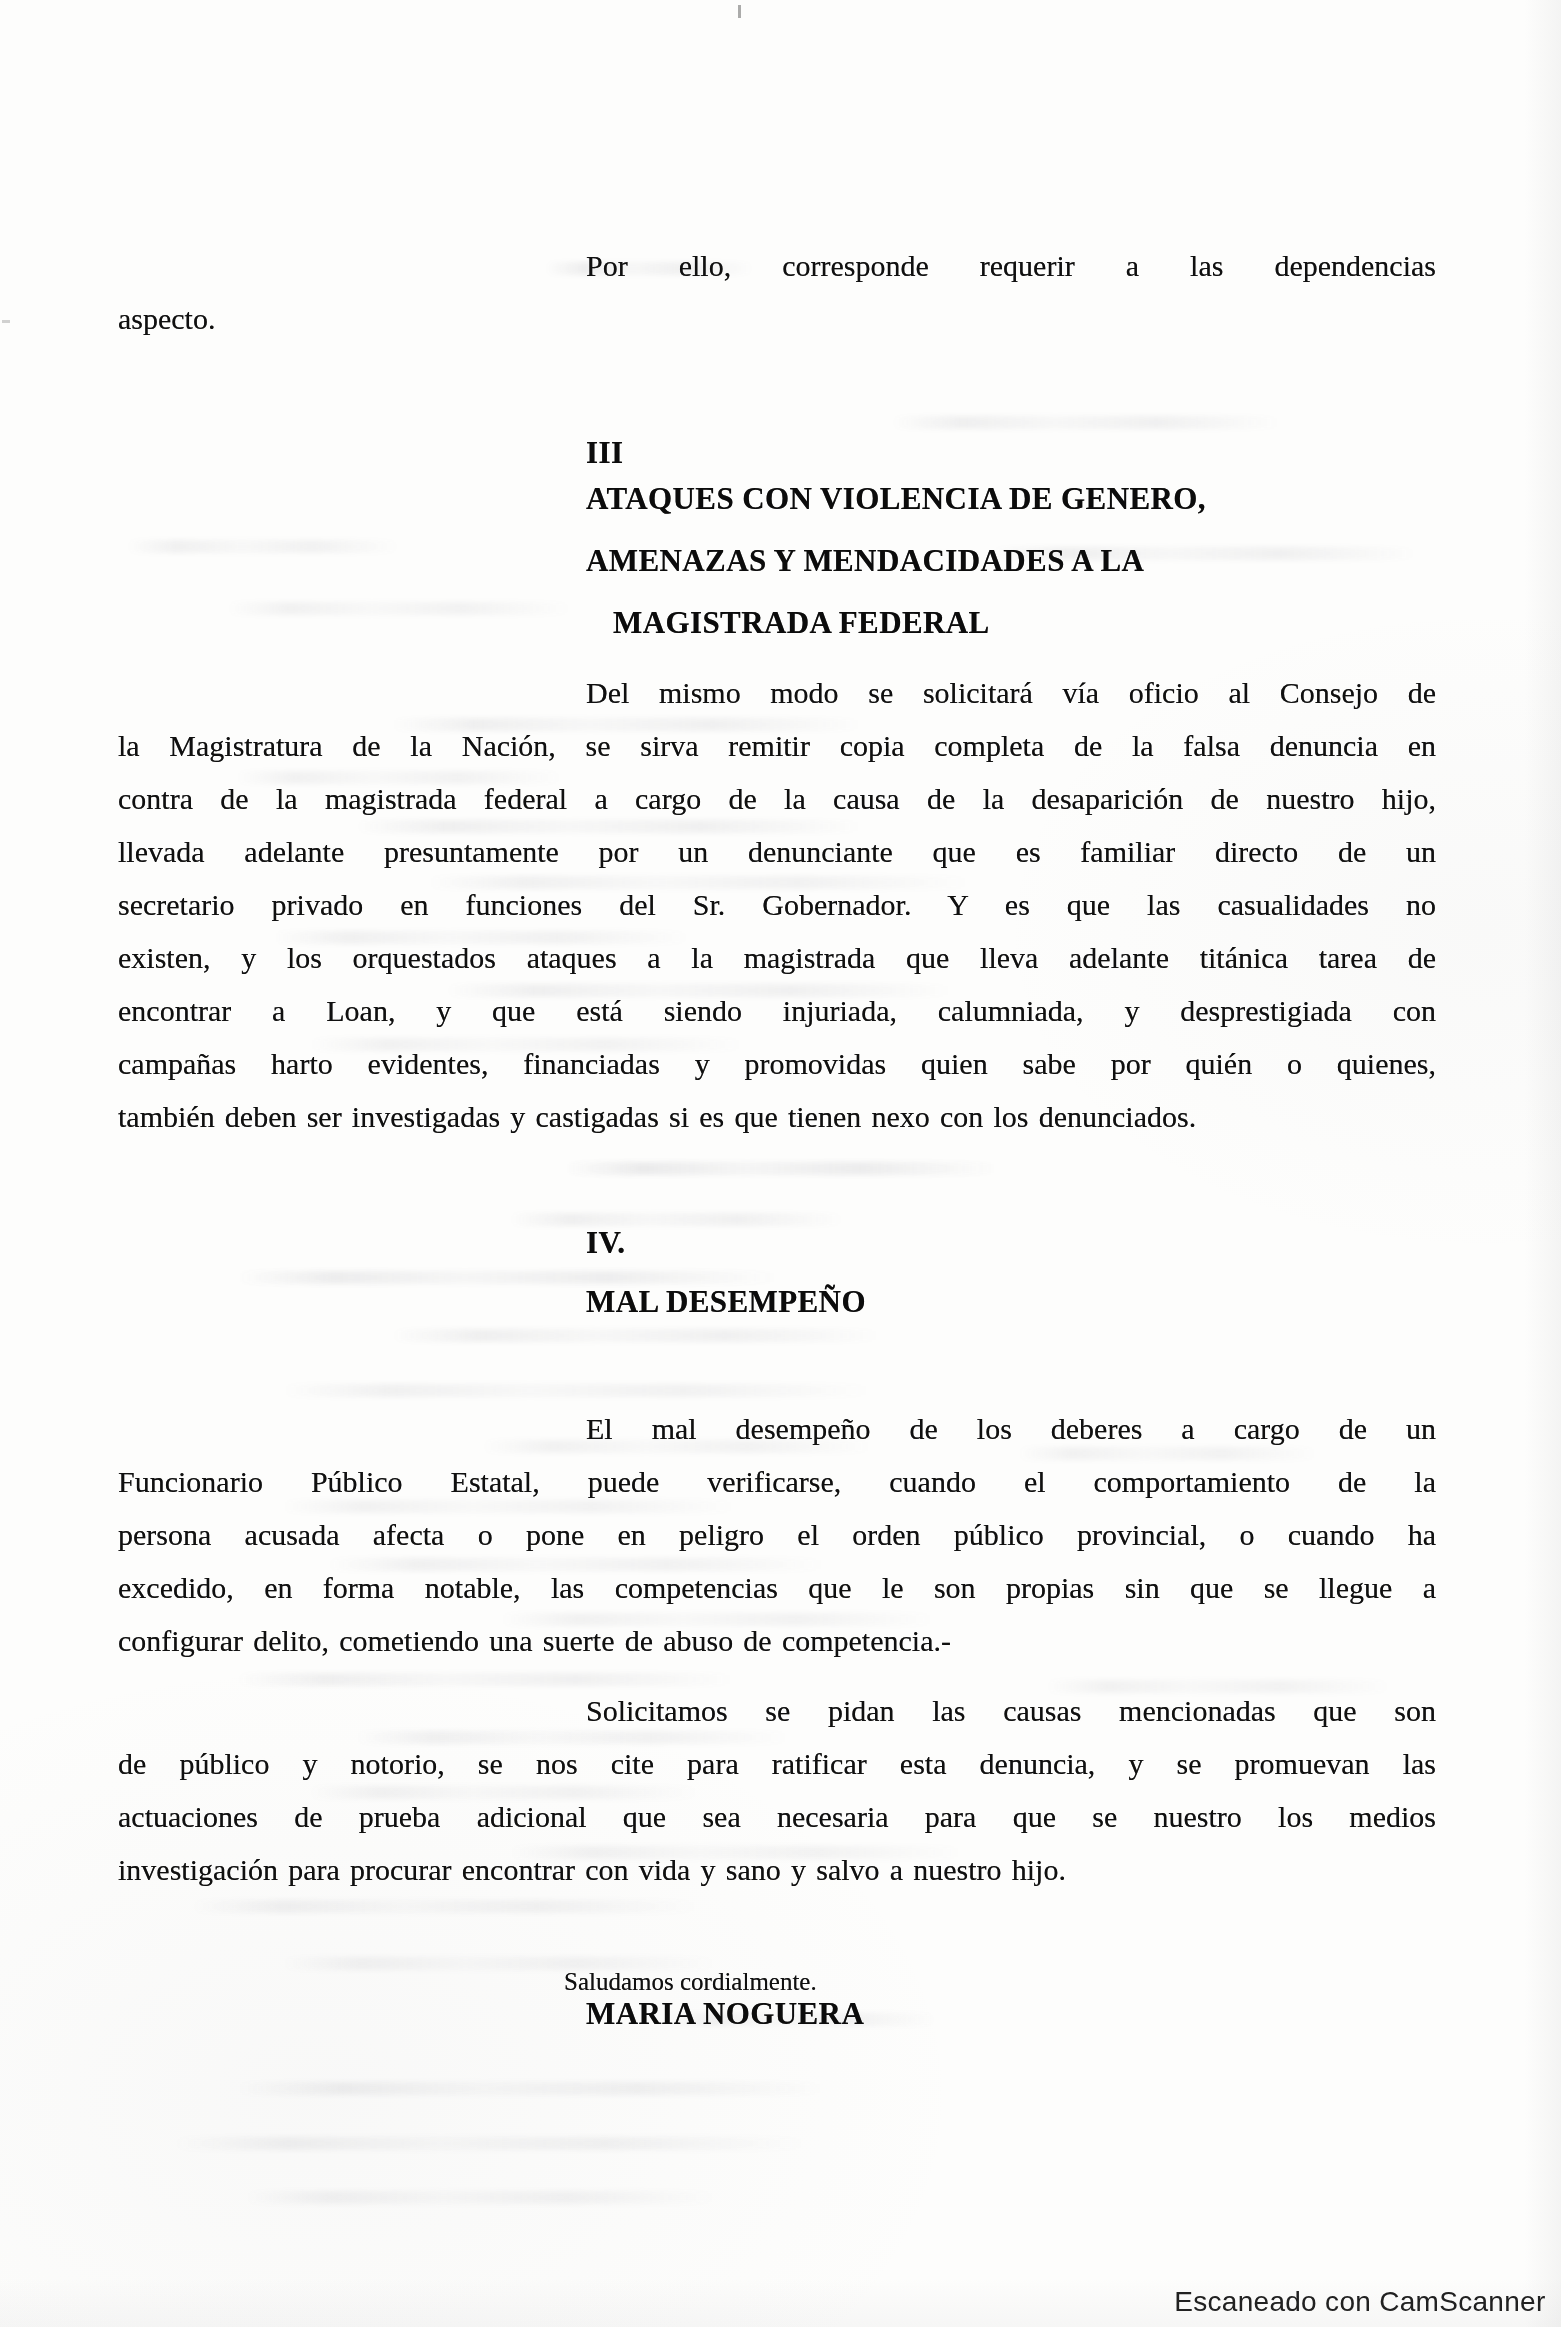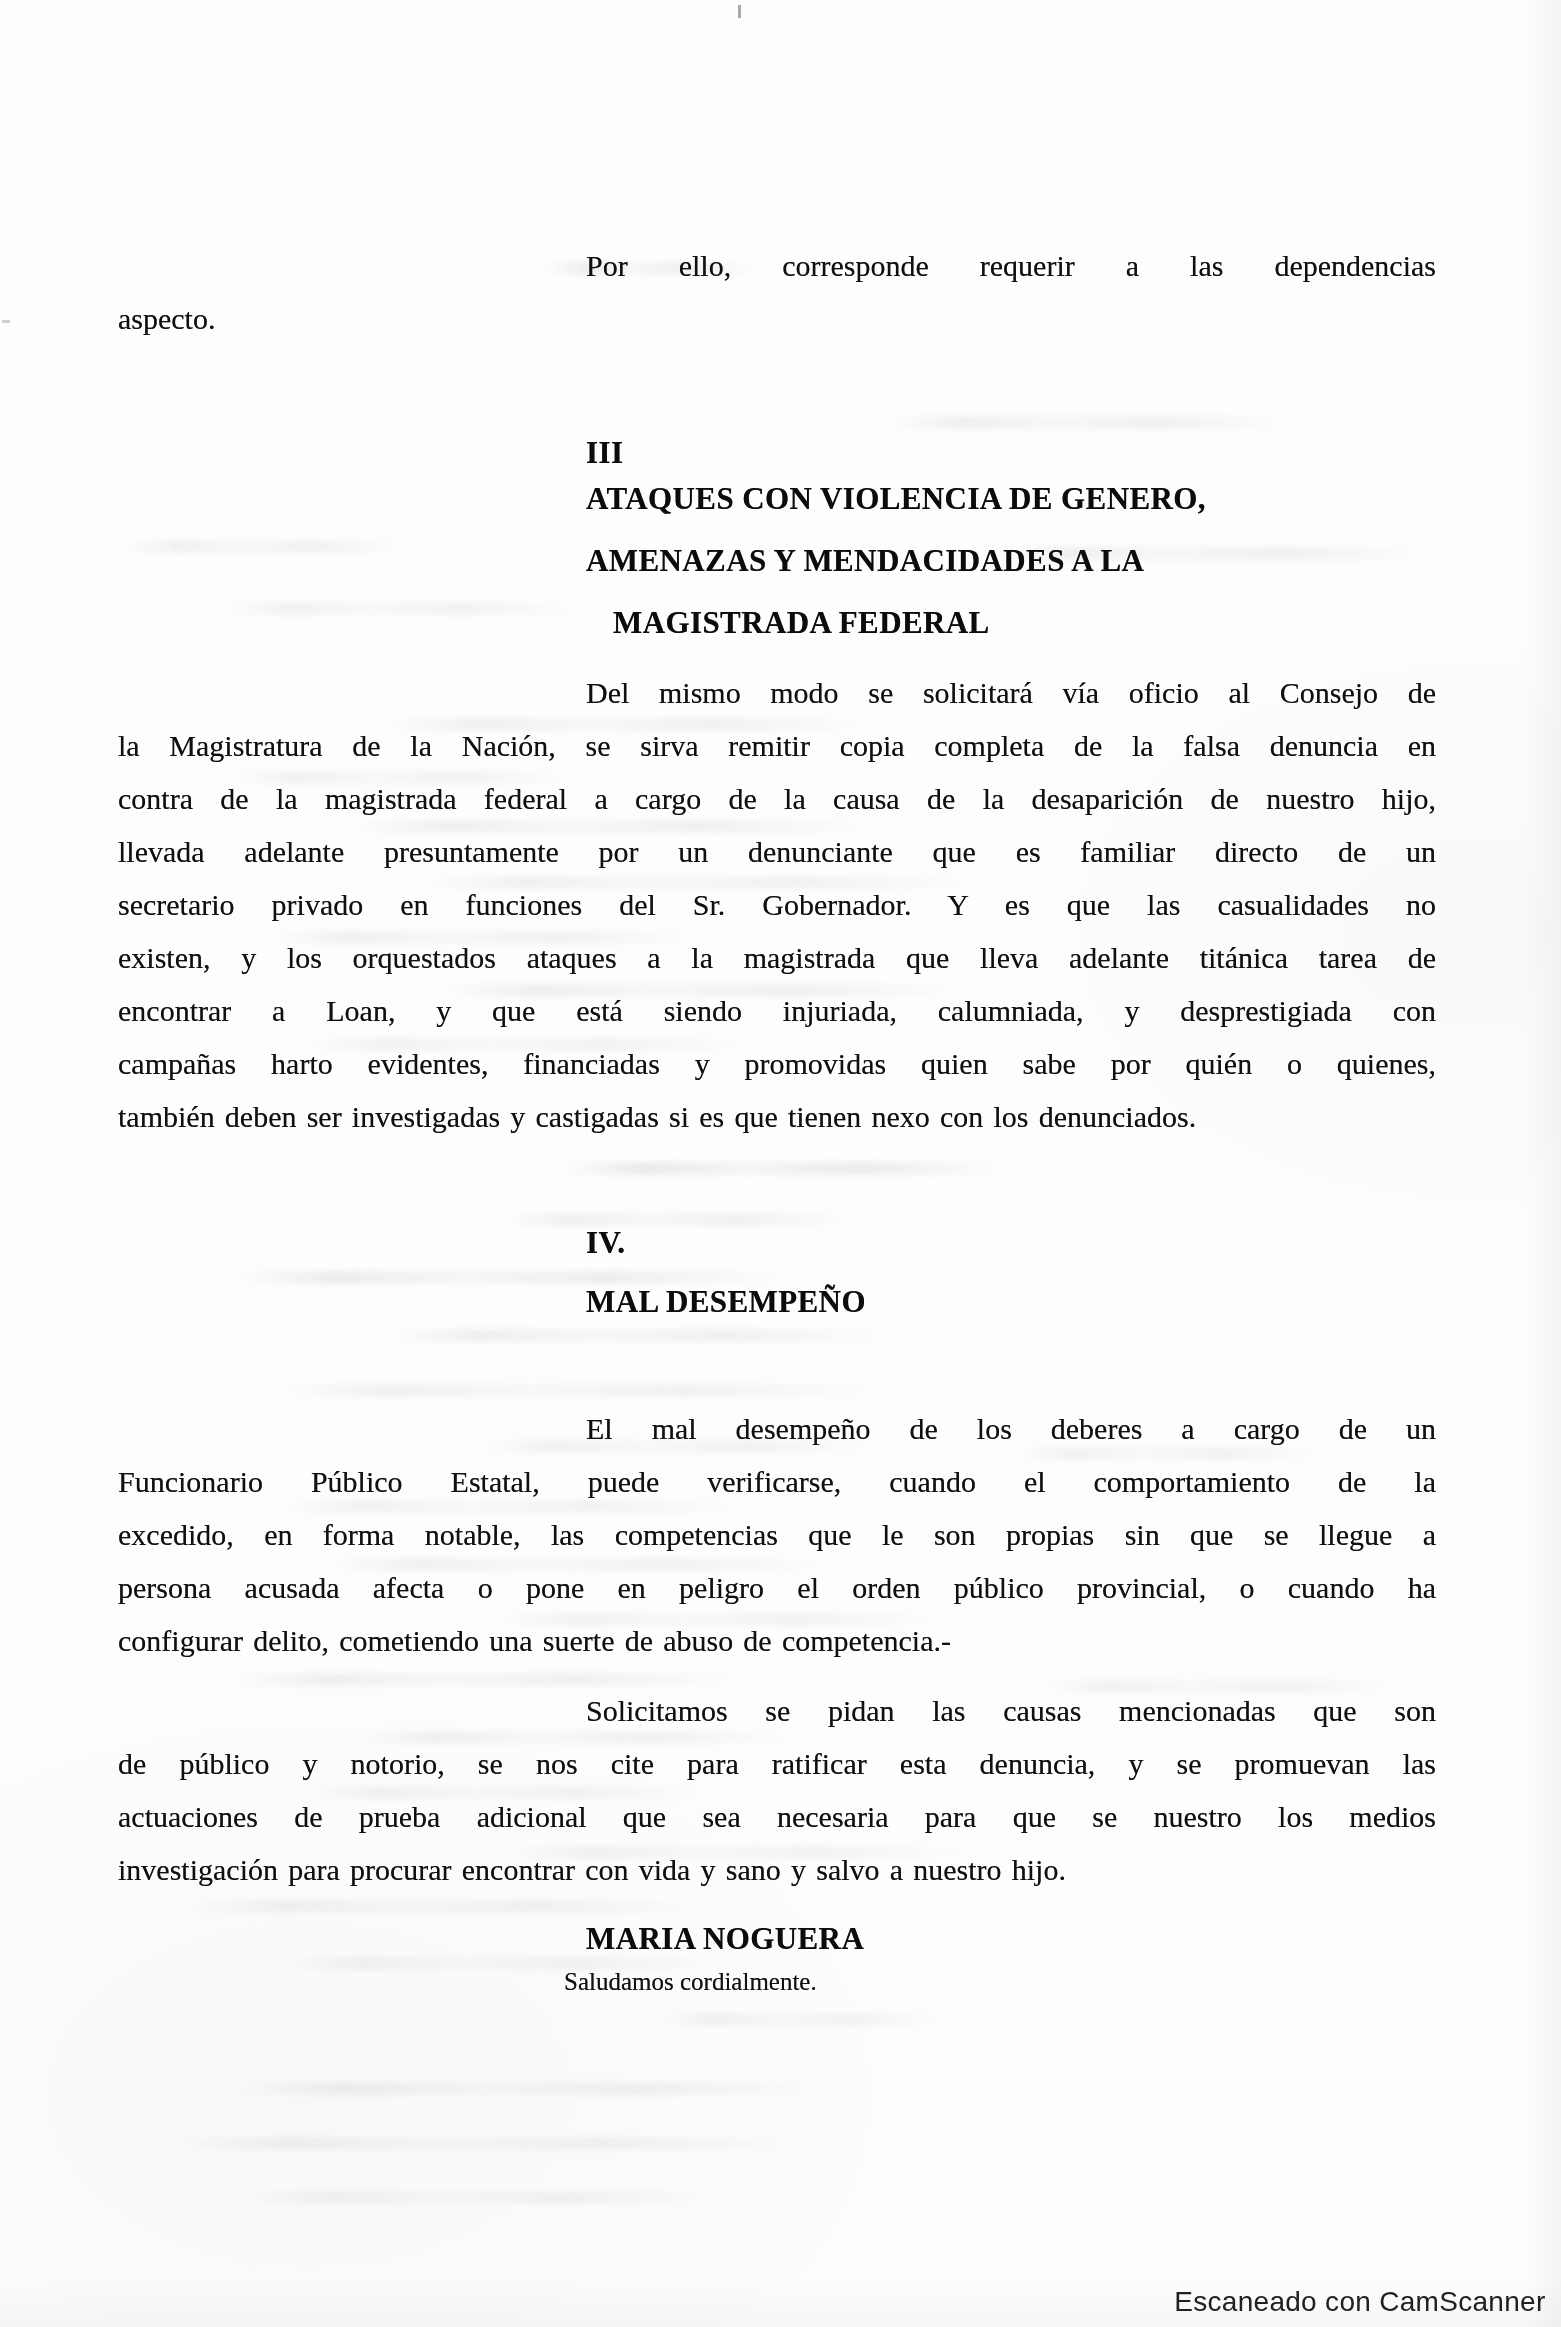--- a/index.html
+++ b/index.html
@@ -114,31 +114,31 @@
     <div class="ln">campañas harto evidentes, financiadas y promovidas quien sabe por quién o quienes,</div>
     <div class="ln last">también deben ser investigadas y castigadas si es que tienen nexo con los denunciados.</div>
   </section>
 
   <div class="heading" style="top:1227px">IV.</div>
   <div class="heading" style="top:1286px">MAL DESEMPEÑO</div>
 
   <section class="para" style="top:1402px">
     <div class="ln first">El mal desempeño de los deberes a cargo de un</div>
     <div class="ln">Funcionario Público Estatal, puede verificarse, cuando el comportamiento de la</div>
+    <div class="ln">persona acusada afecta o pone en peligro el orden público provincial, o cuando ha</div>
     <div class="ln">excedido, en forma notable, las competencias que le son propias sin que se llegue a</div>
-    <div class="ln">persona acusada afecta o pone en peligro el orden público provincial, o cuando ha</div>
     <div class="ln last">configurar delito, cometiendo una suerte de abuso de competencia.-</div>
   </section>
 
   <section class="para" style="top:1684px">
     <div class="ln first">Solicitamos se pidan las causas mencionadas que son</div>
     <div class="ln">de público y notorio, se nos cite para ratificar esta denuncia, y se promuevan las</div>
     <div class="ln">actuaciones de prueba adicional que sea necesaria para que se nuestro los medios</div>
     <div class="ln last">investigación para procurar encontrar con vida y sano y salvo a nuestro hijo.</div>
   </section>
 
   <div class="closing" style="top:1969px">Saludamos cordialmente.</div>
-  <div class="heading" style="top:1923px">MARIA NOGUERA</div>
+  <div class="heading" style="top:1998px">MARIA NOGUERA</div>
 
   <div class="camscanner">Escaneado con CamScanner</div>
 
 </div>
 
 
 </body></html>

